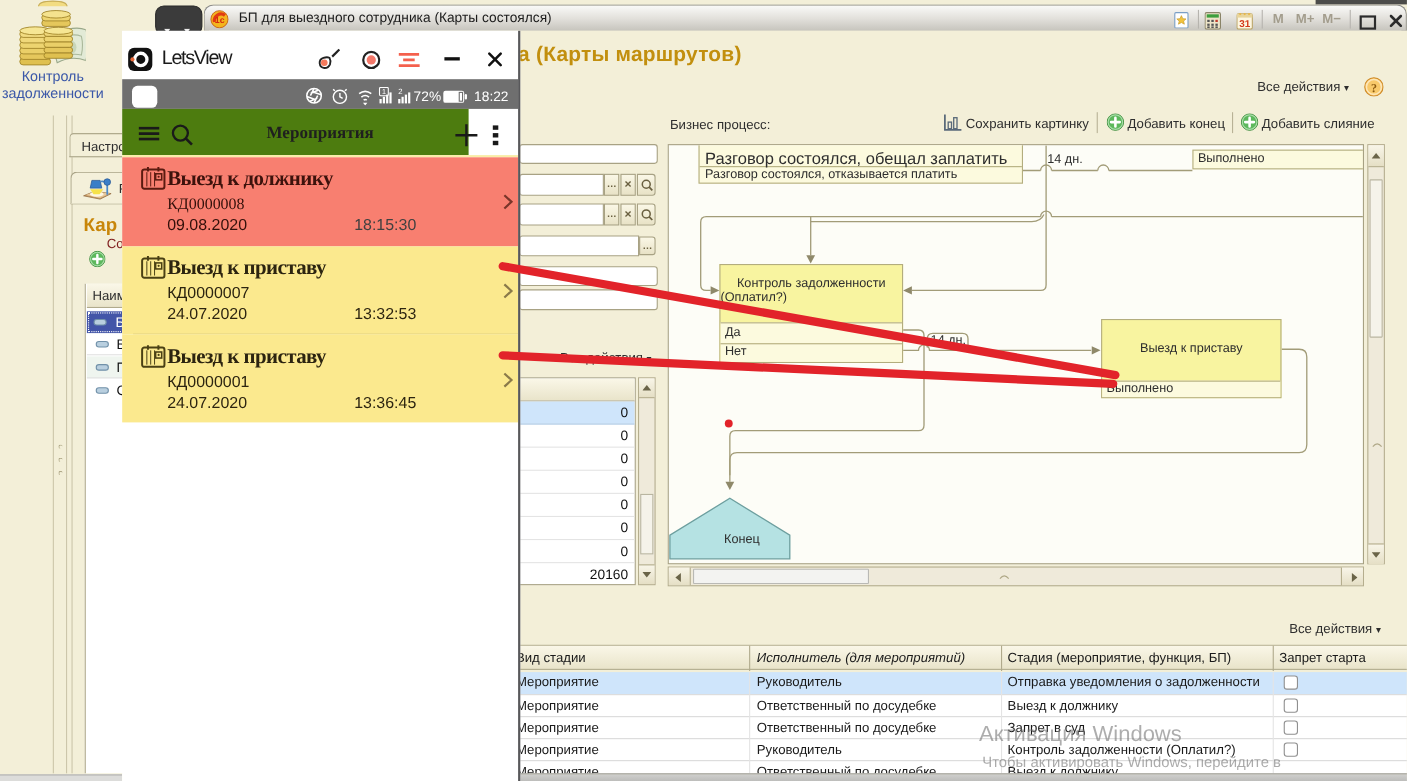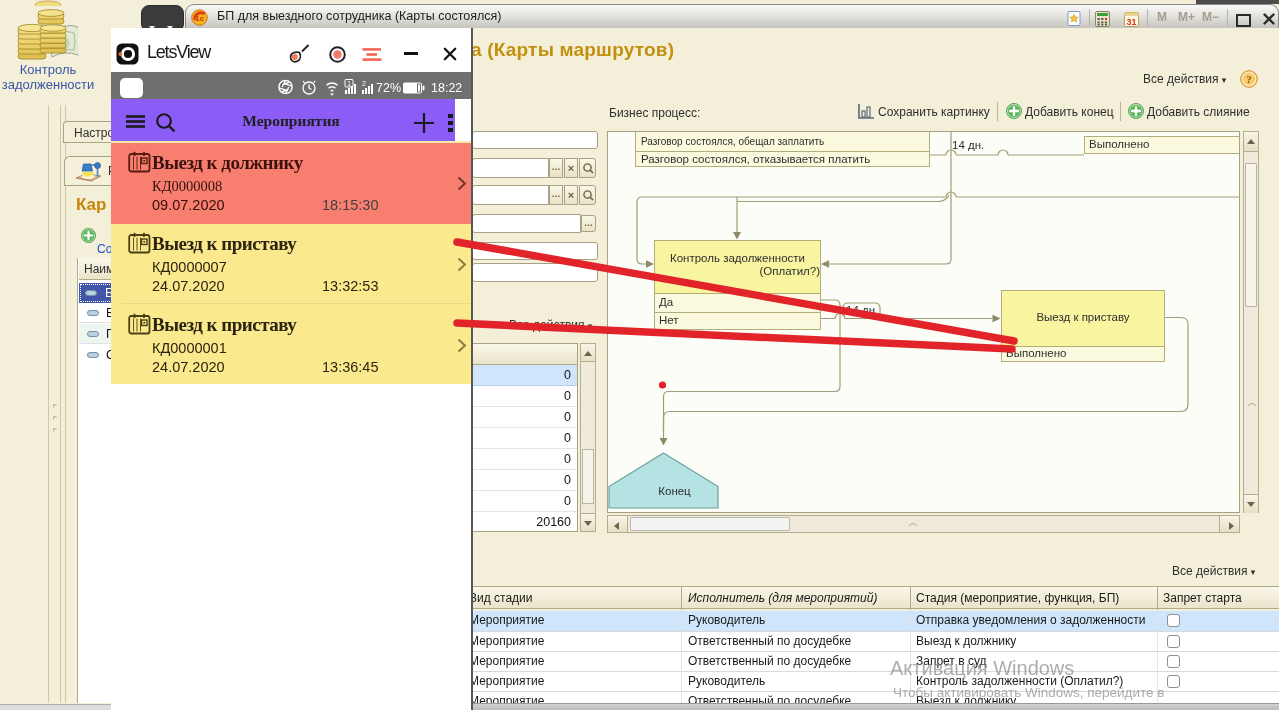--- a/index.html
+++ b/index.html
@@ -134,21 +134,21 @@
     <div class="tx" style="left:43px;top:7px;font-size:12px;color:#2e2e2e;">Р</div>
   </div>
 
   <div class="tx" style="left:76px;top:167px;font-size:17px;font-weight:bold;color:#c8860a;">Кар</div>
 
   <svg class="abs" style="left:81px;top:200px;" width="15" height="15" viewBox="0 0 15 15">
     <circle cx="7.5" cy="7.5" r="7" fill="#5cb85c" stroke="#3a8a3a" stroke-width="0.8"></circle>
     <circle cx="7.5" cy="7.5" r="6.2" fill="none" stroke="#a8dca8" stroke-width="1"></circle>
     <path d="M7.5 3.8 V11.2 M3.8 7.5 H11.2" stroke="#fff" stroke-width="2.2" stroke-linecap="round"></path>
   </svg>
-  <div class="tx" style="left:97px;top:214px;font-size:12px;color:#1d4ed8;">Со</div>
+  <div class="tx" style="left:97px;top:186px;font-size:12px;color:#7f1d1d;">Со</div>
 
   <div class="abs" style="left:77px;top:230px;width:35px;height:445px;background:#fff;border-left:1px solid #b0aa8c;box-sizing:border-box;">
 
     <div class="abs" style="left:1px;top:0;width:34px;height:22px;background:linear-gradient(#faf7e8,#e9e4ca);border-bottom:1px solid #b0aa8c;box-sizing:border-box;">
       <div class="tx" style="left:5px;top:4px;font-size:12px;color:#2e2e2e;">Наим</div>
     </div>
 
     <div class="abs" style="left:1px;top:25px;width:34px;height:20px;background:#4355a8;outline:1px dotted #fff;outline-offset:-2px;">
       <div class="abs" style="left:6px;top:7px;width:12px;height:6px;border-radius:3px;background:#b9cfdf;border:1px solid #7191a9;box-sizing:border-box;"></div>
       <div class="tx" style="left:26px;top:3px;font-size:12.5px;color:#fff;">Б</div>
@@ -254,31 +254,31 @@
     </g>
     <polygon points="55.5,321 110,354.5 110,376 1,376 1,354.5" fill="#b5e2e3" stroke="#6d9f9f" stroke-width="1.2"></polygon>
   </svg>
 
   <div class="tx" style="left:344px;top:7px;font-size:11.5px;color:#2e2e2e;">14 дн.</div>
   <div class="tx" style="left:238px;top:172px;font-size:11.5px;color:#2e2e2e;">14 дн.</div>
   <div class="tx" style="left:31px;top:353px;width:71px;text-align:center;font-size:11.5px;color:#2e2e2e;">Конец</div>
 
   <div class="abs" style="left:27px;top:-6px;width:295px;height:41px;background:#fcfade;border:1px solid #b3ad7e;box-sizing:border-box;">
     <div class="abs" style="left:0;top:24px;width:293px;height:1px;background:#b3ad7e;"></div>
-    <div class="tx" style="left:5px;top:9px;font-size:10px;color:#2e2e2e;">Разговор состоялся, обещал заплатить</div>
+    <div class="tx" style="left:5px;top:9px;font-size:15px;color:#2e2e2e;">Разговор состоялся, обещал заплатить</div>
     <div class="tx" style="left:5px;top:26px;font-size:11.5px;color:#2e2e2e;">Разговор состоялся, отказывается платить</div>
   </div>
 
   <div class="abs" style="left:476px;top:4px;width:156px;height:18px;background:#fcfade;border:1px solid #b3ad7e;box-sizing:border-box;">
     <div class="tx" style="left:4px;top:1px;font-size:11.5px;color:#2e2e2e;">Выполнено</div>
   </div>
 
   <div class="abs" style="left:46px;top:108px;width:167px;height:90px;background:#f8f4a0;border:1px solid #b3ad7e;box-sizing:border-box;">
     <div class="tx" style="left:0;top:11px;width:165px;text-align:center;font-size:11.5px;color:#2e2e2e;">Контроль задолженности</div>
-    <div class="tx" style="left:0;top:24px;width:165px;text-align:right;font-size:11.5px;color:#2e2e2e;">(Оплатил?)</div>
+    <div class="tx" style="left:0;top:24px;width:165px;text-align:left;font-size:11.5px;color:#2e2e2e;">(Оплатил?)</div>
     <div class="abs" style="left:0;top:52px;width:165px;height:19px;background:#fcfade;border-top:1px solid #b3ad7e;box-sizing:border-box;">
       <div class="tx" style="left:4px;top:2px;font-size:11.5px;color:#2e2e2e;">Да</div>
     </div>
     <div class="abs" style="left:0;top:71px;width:165px;height:17px;background:#fcfade;border-top:1px solid #b3ad7e;box-sizing:border-box;">
       <div class="tx" style="left:4px;top:1px;font-size:11.5px;color:#2e2e2e;">Нет</div>
     </div>
   </div>
 
   <div class="abs" style="left:393px;top:158px;width:164px;height:72px;background:#f8f4a0;border:1px solid #b3ad7e;box-sizing:border-box;">
     <div class="tx" style="left:0;top:20px;width:162px;text-align:center;font-size:11.5px;color:#2e2e2e;">Выезд к приставу</div>
@@ -483,21 +483,21 @@
 
       <rect x="126" y="3.5" width="19" height="11" rx="2" fill="#fff"></rect>
       <rect x="140" y="4.5" width="4" height="9" fill="#6f6f6f"></rect>
       <rect x="141" y="5.5" width="2" height="7" fill="#fff"></rect>
       <rect x="145.5" y="6.5" width="2" height="5" rx="1" fill="#fff"></rect>
 
       <text x="154" y="13" font-size="12.5" fill="#fff" font-family="Liberation Sans">18:22</text>
     </svg>
   </div>
 
-  <div class="abs" style="left:0;top:70.5px;width:344px;height:42.5px;background:#8b5cf6;text-decoration:underline;">
+  <div class="abs" style="left:0;top:70.5px;width:315px;height:42.5px;background:#4d7c0f;text-decoration:underline;">
     <svg class="abs" style="left:15px;top:16px;" width="19" height="13" viewBox="0 0 19 13">
       <line x1="0" y1="1.5" x2="19" y2="1.5" stroke="#1a1a1a" stroke-width="2.6"></line>
       <line x1="0" y1="6.5" x2="19" y2="6.5" stroke="#1a1a1a" stroke-width="2.6"></line>
       <line x1="0" y1="11.5" x2="19" y2="11.5" stroke="#1a1a1a" stroke-width="2.6"></line>
     </svg>
     <svg class="abs" style="left:44px;top:13px;" width="22" height="22" viewBox="0 0 22 22">
       <circle cx="9" cy="9" r="6.8" fill="none" stroke="#1a1a1a" stroke-width="2.1"></circle>
       <line x1="13.8" y1="13.8" x2="19.5" y2="19.5" stroke="#1a1a1a" stroke-width="2.4"></line>
     </svg>
     <div class="tx" style="left:0;top:13px;width:360px;text-align:center;font-family:'Liberation Serif',serif;font-weight:bold;font-size:15.5px;color:#1f1f1f;">Мероприятия</div>
@@ -518,21 +518,21 @@
         <line x1="16" y1="0.8" x2="16" y2="5" stroke-width="1.8"></line>
         <line x1="5.5" y1="5.5" x2="5.5" y2="18.5" stroke-width="0.9"></line>
         <line x1="9" y1="5.5" x2="9" y2="18.5" stroke-width="0.9"></line>
         <line x1="12.5" y1="5.5" x2="12.5" y2="18.5" stroke-width="0.9"></line>
         <rect x="13.5" y="7" width="5.5" height="5.5" fill="#f87f70" stroke-width="1.4"></rect>
       </g>
       <circle cx="16.2" cy="9.7" r="1" fill="#5a1b10"></circle>
     </svg>
     <div class="tx" style="left:41px;top:9px;font-family:'Liberation Serif',serif;font-weight:bold;font-size:19px;letter-spacing:-0.5px;color:#3d120c;">Выезд к должнику</div>
     <div class="tx" style="left:41px;top:35px;font-size:14.5px;color:#33100a;font-family:Liberation Serif, serif;">КД0000008</div>
-    <div class="tx" style="left:41px;top:54px;font-size:14.5px;color:#33100a;">09.07.2020</div>
+    <div class="tx" style="left:41px;top:54px;font-size:14.5px;color:#33100a;">09.08.2020</div>
     <div class="tx" style="left:211px;top:54px;font-size:14.5px;color:#404040;">18:15:30</div>
     <svg class="abs" style="left:346px;top:33px;" width="10" height="15" viewBox="0 0 10 15">
       <path d="M1.5 1.5 L8 7.5 L1.5 13.5" fill="none" stroke="#7a352a" stroke-width="2"></path>
     </svg>
   </div>
 
   <div class="abs" style="left:0;top:196px;width:360px;height:80px;background:#fbe98e;box-sizing:border-box;">
     <div class="abs" style="left:10px;top:79px;width:350px;height:1px;background:#e8d887;"></div>
     <svg class="abs" style="left:17px;top:8px;" width="23" height="22" viewBox="0 0 23 22">
       <g stroke="#4a4014">

